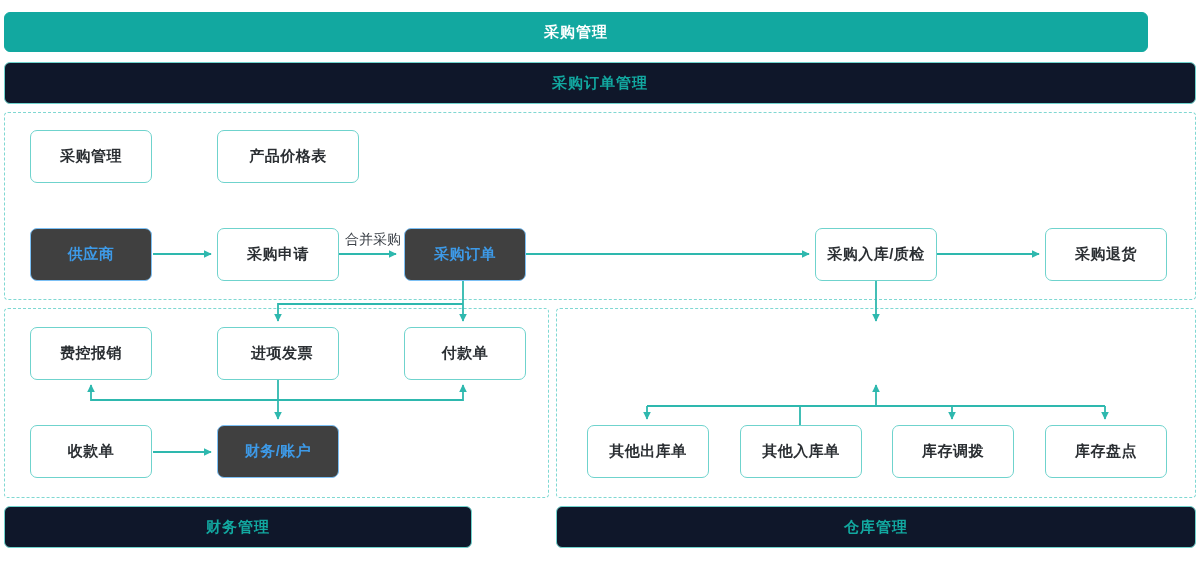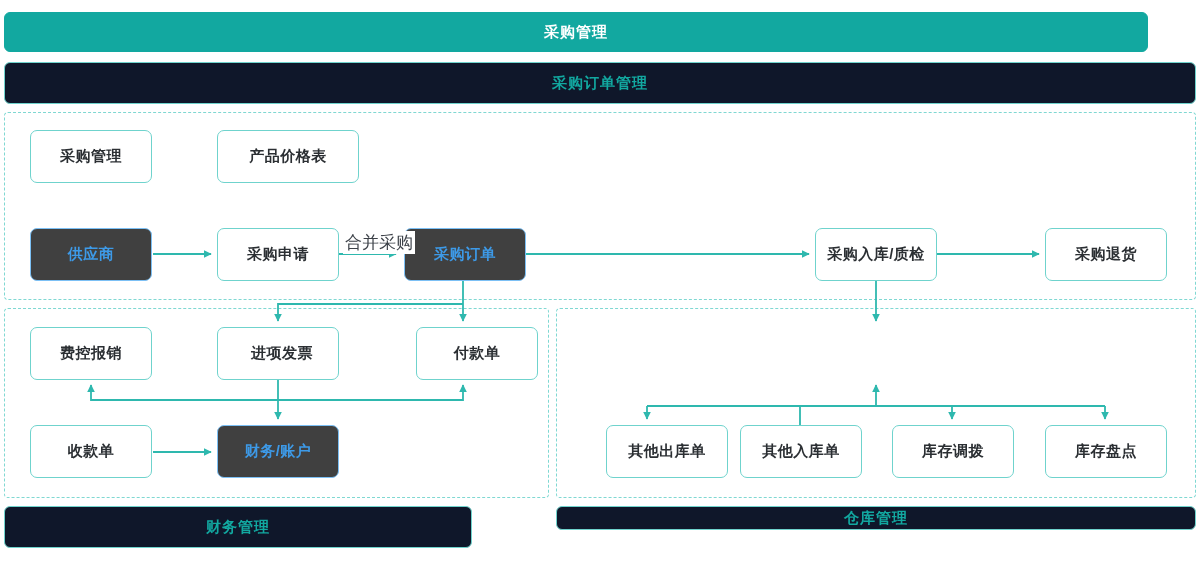--- a/index.html
+++ b/index.html
@@ -21,21 +21,21 @@
   }
   .banner.header{
     left:4px;top:12px;width:1144px;height:40px;
     background:#12a8a0;color:#ffffff;border:1px solid #12a8a0;
   }
   .banner.sub{
     background:#0f172a;color:#12a8a0;border:1.6px solid #6fd3cd;font-family:Liberation Mono, monospace;
   }
   .banner.order{left:4px;top:62px;width:1192px;height:42px;}
   .banner.finance{left:4px;top:506px;width:468px;height:42px;}
-  .banner.warehouse{left:556px;top:506px;width:640px;height:24px;}
+  .banner.warehouse{left:556px;top:506px;width:640px;height:42px;}
 
   
   .panel{
     position:absolute;box-sizing:border-box;
     border:1.6px dashed #7fd8d2;border-radius:4px;
     background:transparent;
   }
   .panel.p-order{left:4px;top:112px;width:1192px;height:188px;}
   .panel.p-finance{left:4px;top:308px;width:545px;height:190px;}
   .panel.p-warehouse{left:556px;top:308px;width:640px;height:190px;}
@@ -54,21 +54,21 @@
   .node.plain{
     background:#ffffff;border:1.6px solid #6fd3cd;color:#2b2f33;
   }
   .node.accent{
     background:#404040;border:1.6px solid #7cc0f5;color:#3d9ae8;
   }
 
   
   .edge-label{
     position:absolute;
-    font-size:17px;color:#3c4148;
+    font-size:14px;color:#3c4148;
     background:#ffffff;
     padding:0 2px;
     white-space:nowrap;
     z-index:6;
   }
 
   
   #wires{position:absolute;left:0;top:0;width:1200px;height:568px;z-index:2;}
 </style>
 </head>
@@ -133,22 +133,22 @@
   <div class="node accent" style="left:30px;top:228px;">供应商</div>
   <div class="node plain" style="left:217px;top:228px;">采购申请</div>
   <div class="node accent" style="left:404px;top:228px;">采购订单</div>
   <div class="node plain" style="left:815px;top:228px;">采购入库/质检</div>
   <div class="node plain" style="left:1045px;top:228px;">采购退货</div>
 
   <div class="edge-label" style="left:343px;top:231px;">合并采购</div>
 
   <div class="node plain" style="left:30px;top:327px;">费控报销</div>
   <div class="node plain" style="left:217px;top:327px;padding-left:8px;">进项发票</div>
-  <div class="node plain" style="left:404px;top:327px;margin-left:12px;">付款单</div>
+  <div class="node plain" style="left:404px;top:327px;">付款单</div>
   <div class="node plain" style="left:30px;top:425px;">收款单</div>
   <div class="node accent" style="left:217px;top:425px;">财务/账户</div>
 
-  <div class="node plain" style="left:606px;top:425px;text-align:right;">其他出库单</div>
+  <div class="node plain" style="left:587px;top:425px;text-align:right;">其他出库单</div>
   <div class="node plain" style="left:740px;top:425px;">其他入库单</div>
   <div class="node plain" style="left:892px;top:425px;">库存调拨</div>
   <div class="node plain" style="left:1045px;top:425px;">库存盘点</div>
 
 </div>
 
 </body></html>

